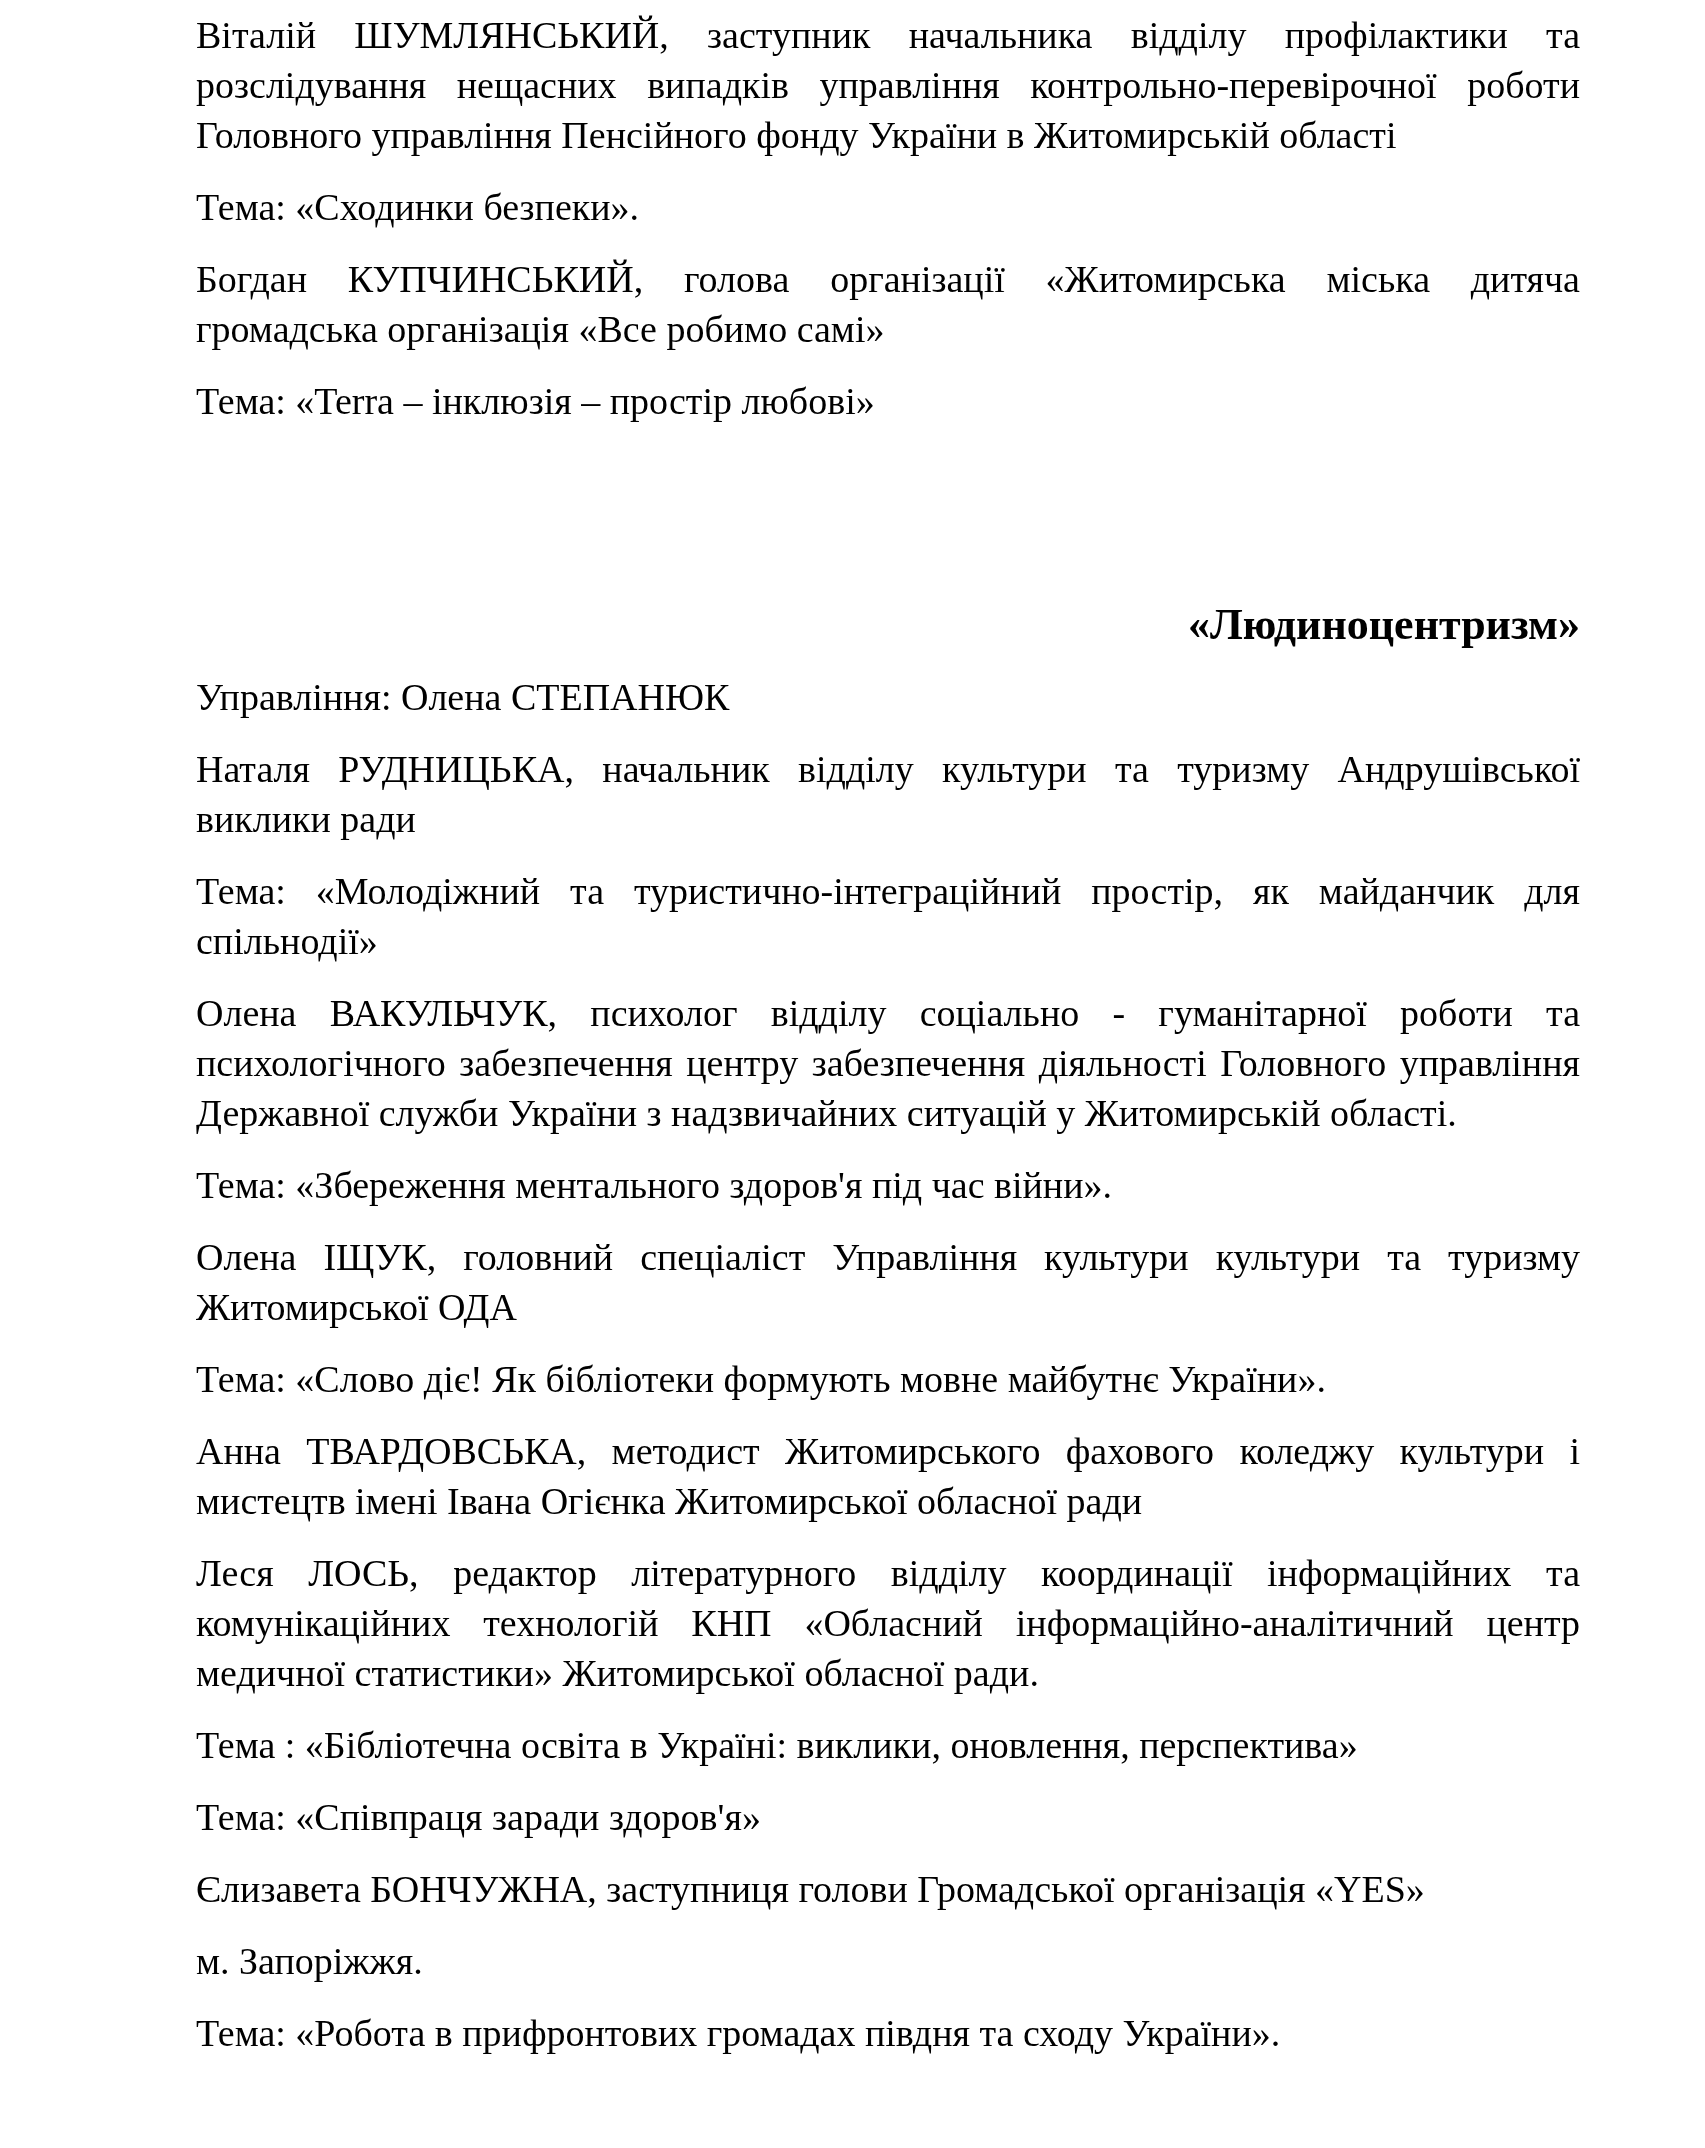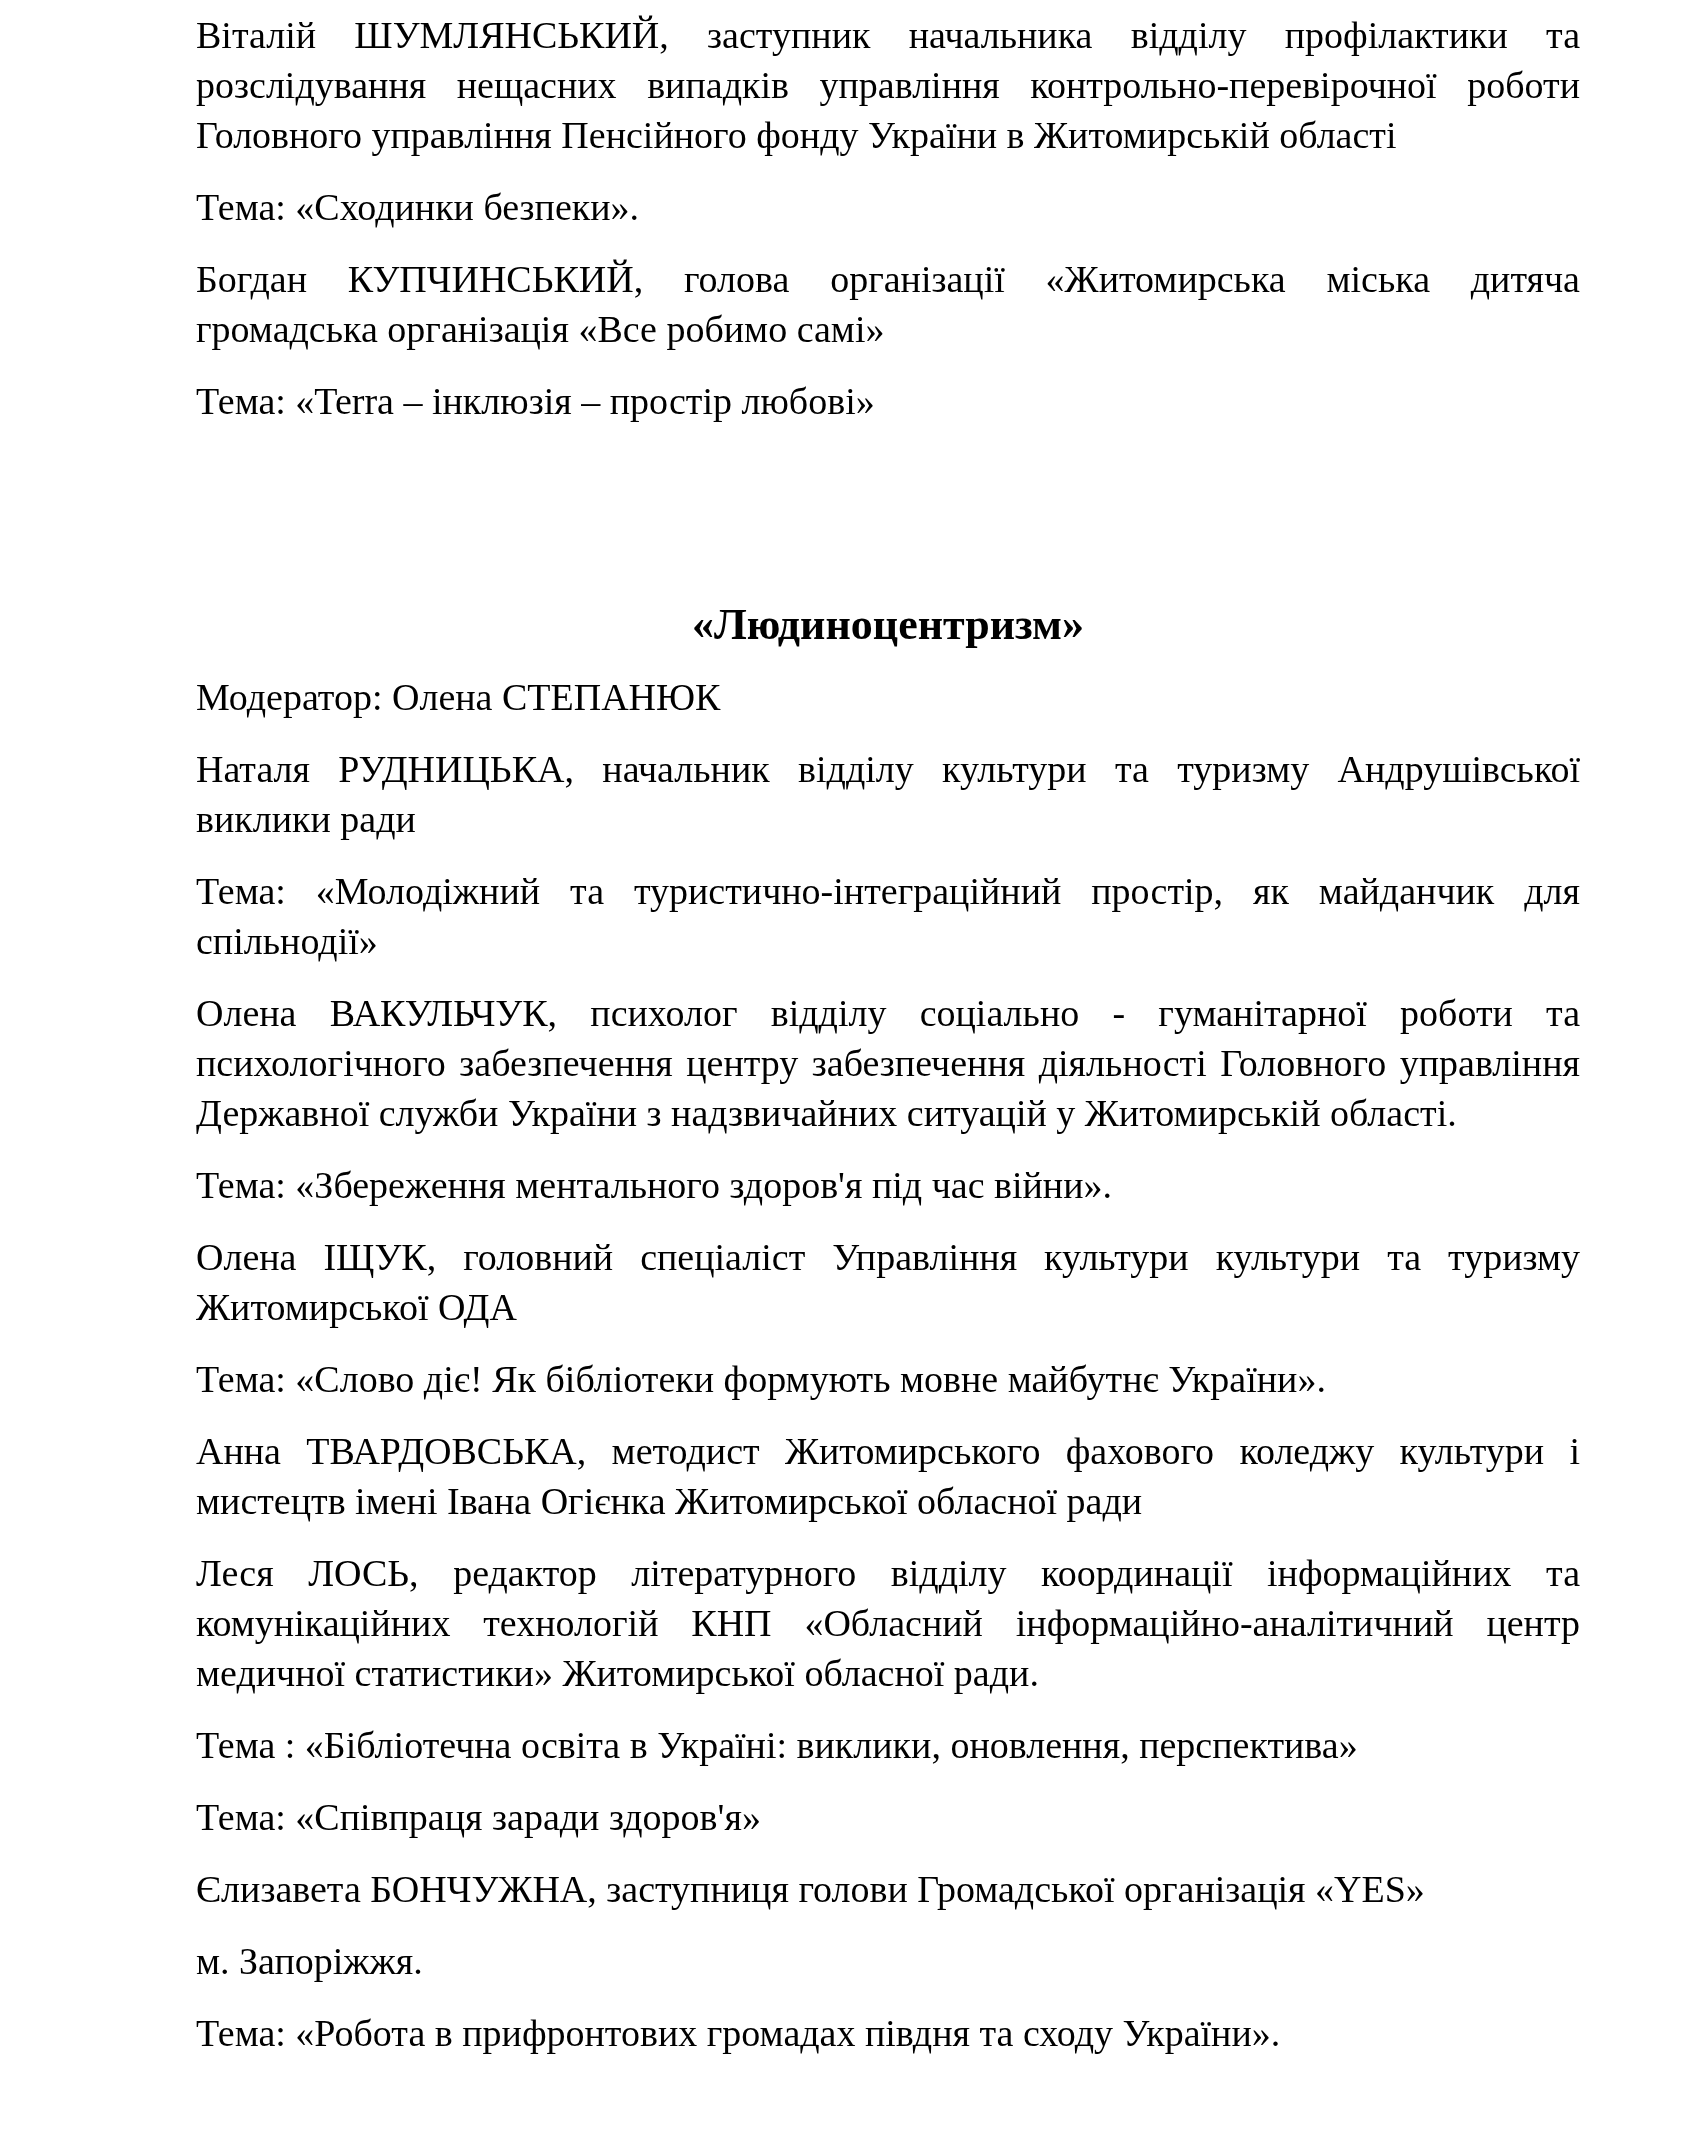--- a/index.html
+++ b/index.html
@@ -24,39 +24,39 @@
     margin: 0 0 22px 0;
     font-size: 38px;
     line-height: 50px;
     text-align: justify;
     hyphens: none;
     word-spacing: normal;
   }
   p.para.heading {
     font-weight: bold;
     font-size: 44px;
-    text-align: center;
+    text-align: right;
   }
   div.section-gap {
     height: 152px;
   }
 </style>
 </head>
 <body>
 
 <main class="page">
   <p class="para">Віталій ШУМЛЯНСЬКИЙ, заступник начальника відділу профілактики та розслідування нещасних випадків управління контрольно-перевірочної роботи Головного управління Пенсійного фонду України в Житомирській області</p>
   <p class="para">Тема: «Сходинки безпеки».</p>
   <p class="para">Богдан КУПЧИНСЬКИЙ, голова організації «Житомирська міська дитяча громадська організація «Все робимо самі»</p>
   <p class="para">Тема: «Terra – інклюзія – простір любові»</p>
 
   <div class="section-gap"></div>
 
   <p class="para heading">«Людиноцентризм»</p>
-  <p class="para">Модератор: Олена СТЕПАНЮК</p>
+  <p class="para">Управління: Олена СТЕПАНЮК</p>
   <p class="para">Наталя РУДНИЦЬКА, начальник відділу культури та туризму Андрушівської виклики ради</p>
   <p class="para">Тема: «Молодіжний та туристично-інтеграційний простір, як майданчик для спільнодії»</p>
   <p class="para">Олена ВАКУЛЬЧУК, психолог відділу соціально - гуманітарної роботи та психологічного забезпечення центру забезпечення діяльності Головного управління Державної служби України з надзвичайних ситуацій у Житомирській області.</p>
   <p class="para">Тема: «Збереження ментального здоров'я під час війни».</p>
   <p class="para">Олена ІЩУК, головний спеціаліст Управління культури культури та туризму Житомирської ОДА</p>
   <p class="para">Тема: «Слово діє! Як бібліотеки формують мовне майбутнє України».</p>
   <p class="para">Анна ТВАРДОВСЬКА, методист Житомирського фахового коледжу культури і мистецтв імені Івана Огієнка Житомирської обласної ради</p>
   <p class="para">Леся ЛОСЬ, редактор літературного відділу координації інформаційних та комунікаційних технологій КНП «Обласний інформаційно-аналітичний центр медичної статистики» Житомирської обласної ради.</p>
   <p class="para">Тема : «Бібліотечна освіта в Україні: виклики, оновлення, перспектива»</p>
   <p class="para">Тема: «Співпраця заради здоров'я»</p>

